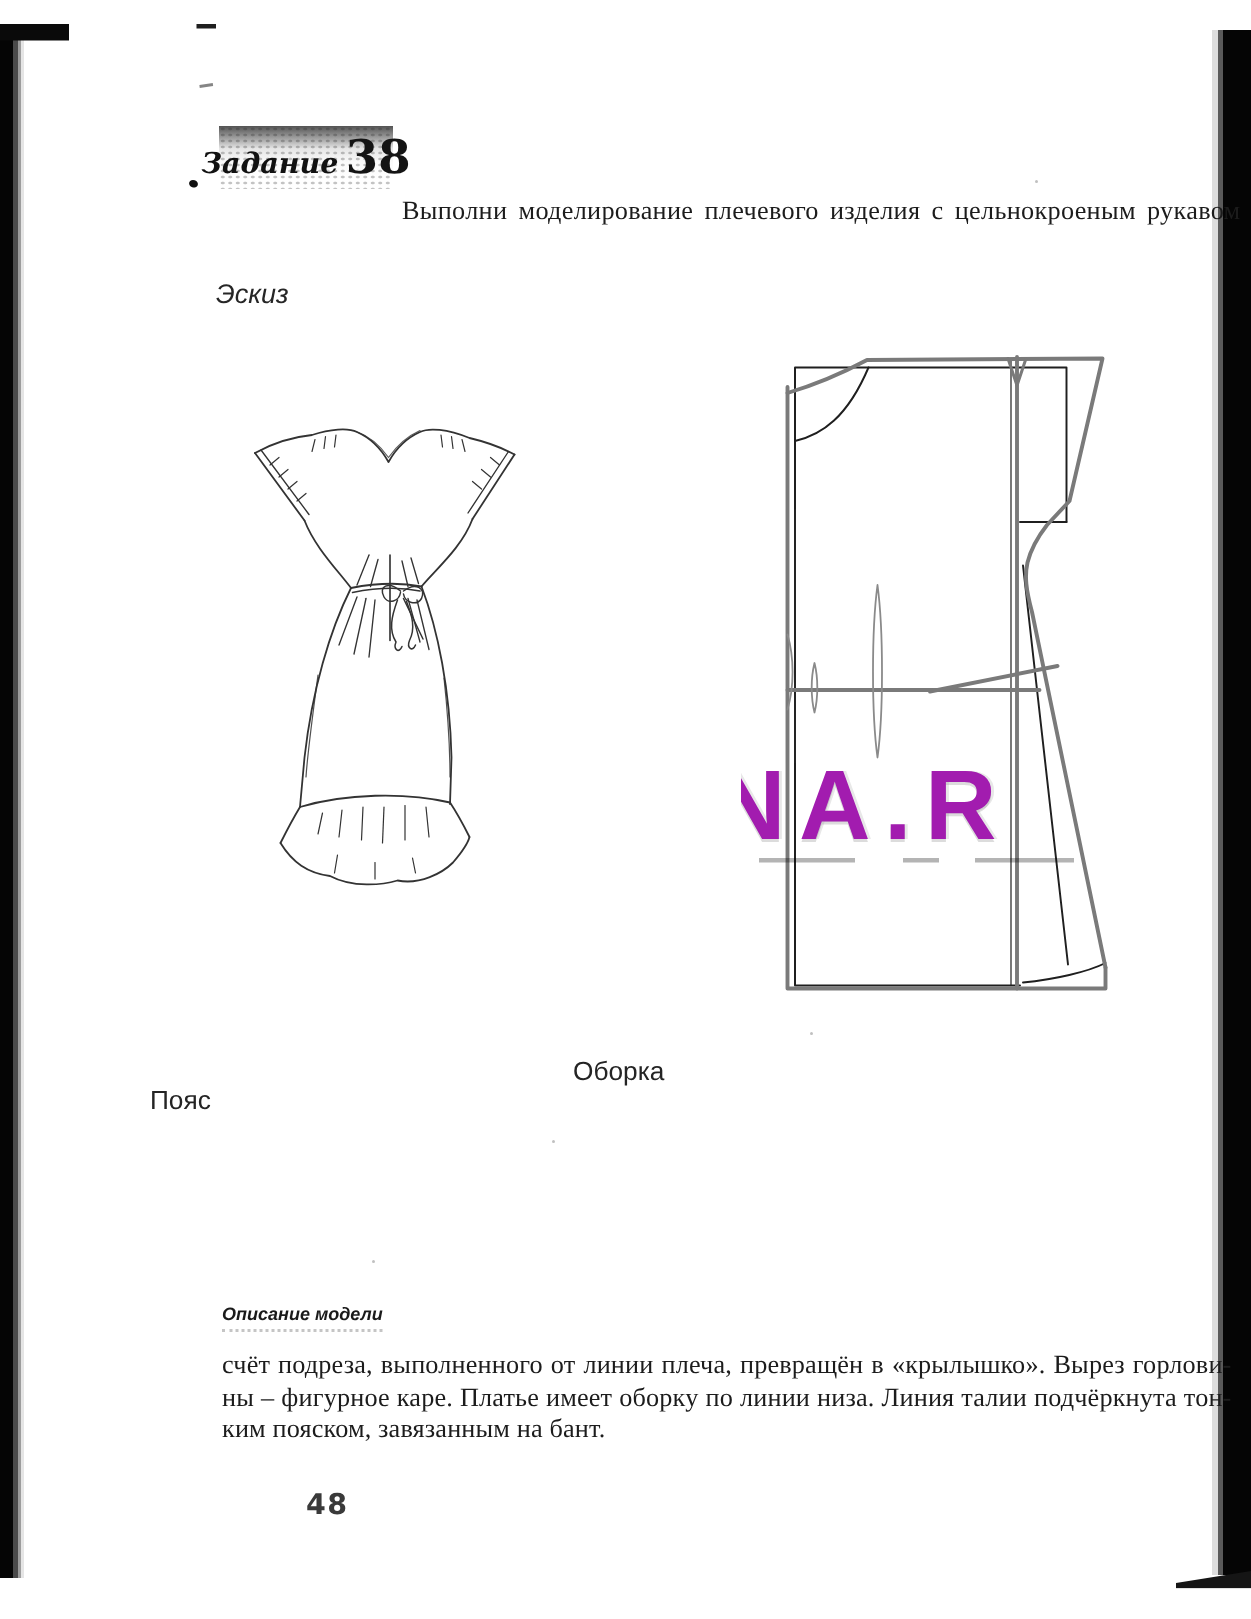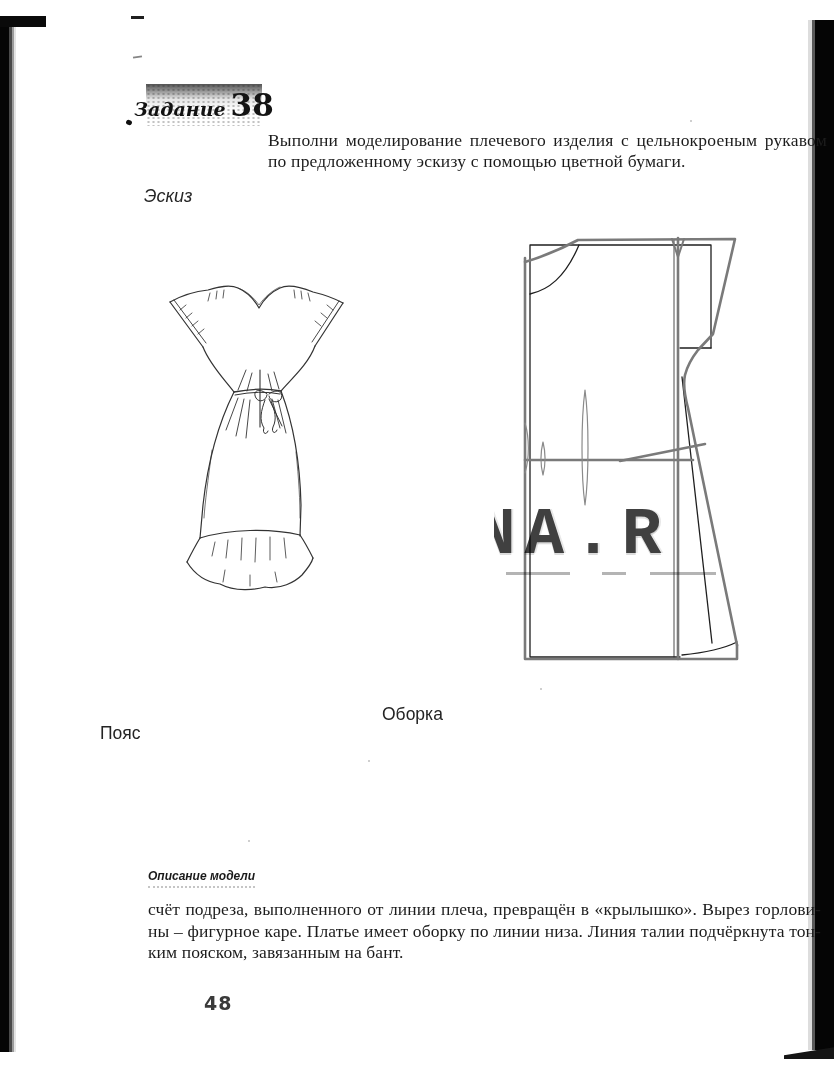--- a/index.html
+++ b/index.html
@@ -49,22 +49,22 @@
 
   .fig{position:absolute;}
   .fig svg{display:block;}
 
   
   .watermark{
     position:absolute;left:494px;top:497px;width:242px;height:86px;overflow:hidden;
     mix-blend-mode:multiply;z-index:4;pointer-events:none;
   }
   .watermark .wm-text{
-    font-family:Liberation Mono, monospace;font-weight:bold;font-size:66px;line-height:78px;
-    color:#404040;letter-spacing:9px;margin-left:-18px;display:block;
+    font-family:Liberation Sans, sans-serif;font-weight:bold;font-size:66px;line-height:78px;
+    color:#a21caf;letter-spacing:9px;margin-left:-18px;display:block;
     text-shadow:0 2px 0 rgba(140,140,140,.3),2px 0 0 rgba(150,150,150,.22);
   }
   .wm-dash{position:absolute;height:3px;background:#b4b4b4;bottom:8px;}
   .wm-dash.d1{left:12px;width:64px;}
   .wm-dash.d2{left:108px;width:24px;}
   .wm-dash.d3{left:156px;width:66px;}
 
   .fig-label{position:absolute;font-family:"Liberation Sans",sans-serif;font-size:17.5px;color:#242424;}
   .label-ruffle{left:382px;top:692px;margin-top:12px;}
   .label-belt{left:100px;top:723px;}
@@ -98,21 +98,20 @@
   <div class="speck" style="left:368px;top:760px;width:2px;height:2px;"></div>
   <div class="speck" style="left:248px;top:840px;width:2px;height:2px;"></div>
 
   <div class="task-header">
     <span class="task-label">Задание</span>
     <span class="task-number">38</span>
   </div>
 
   <div class="intro">
     <div class="line-just">Выполни моделирование плечевого изделия с цельнокроеным рукавом</div>
-    <div class="line-norm">по предложенному эскизу с помощью цветной бумаги.</div>
   </div>
 
   <div class="sketch-label">Эскиз</div>
 
   <div class="fig" style="left:150px;top:270px;width:220px;height:330px;">
     <svg width="220" height="330" viewBox="0 0 220 330" fill="none" stroke="#333333" stroke-width="1.2" stroke-linecap="round" stroke-linejoin="round">
       <g>
         <path d="M20,32 Q38,22 58,20 C70,16 82,15 88,18 C97,22 104,29 109,38 C114,29 121,22 130,18 C136,15 148,16 163,22 Q180,26 193,33"></path>
         <path d="M88,18 C97,21 104,28 109,35 C114,28 121,21 130,17" stroke-width="0.8" opacity="0.8"></path>
         <path d="M20,32 L53,77"></path>

